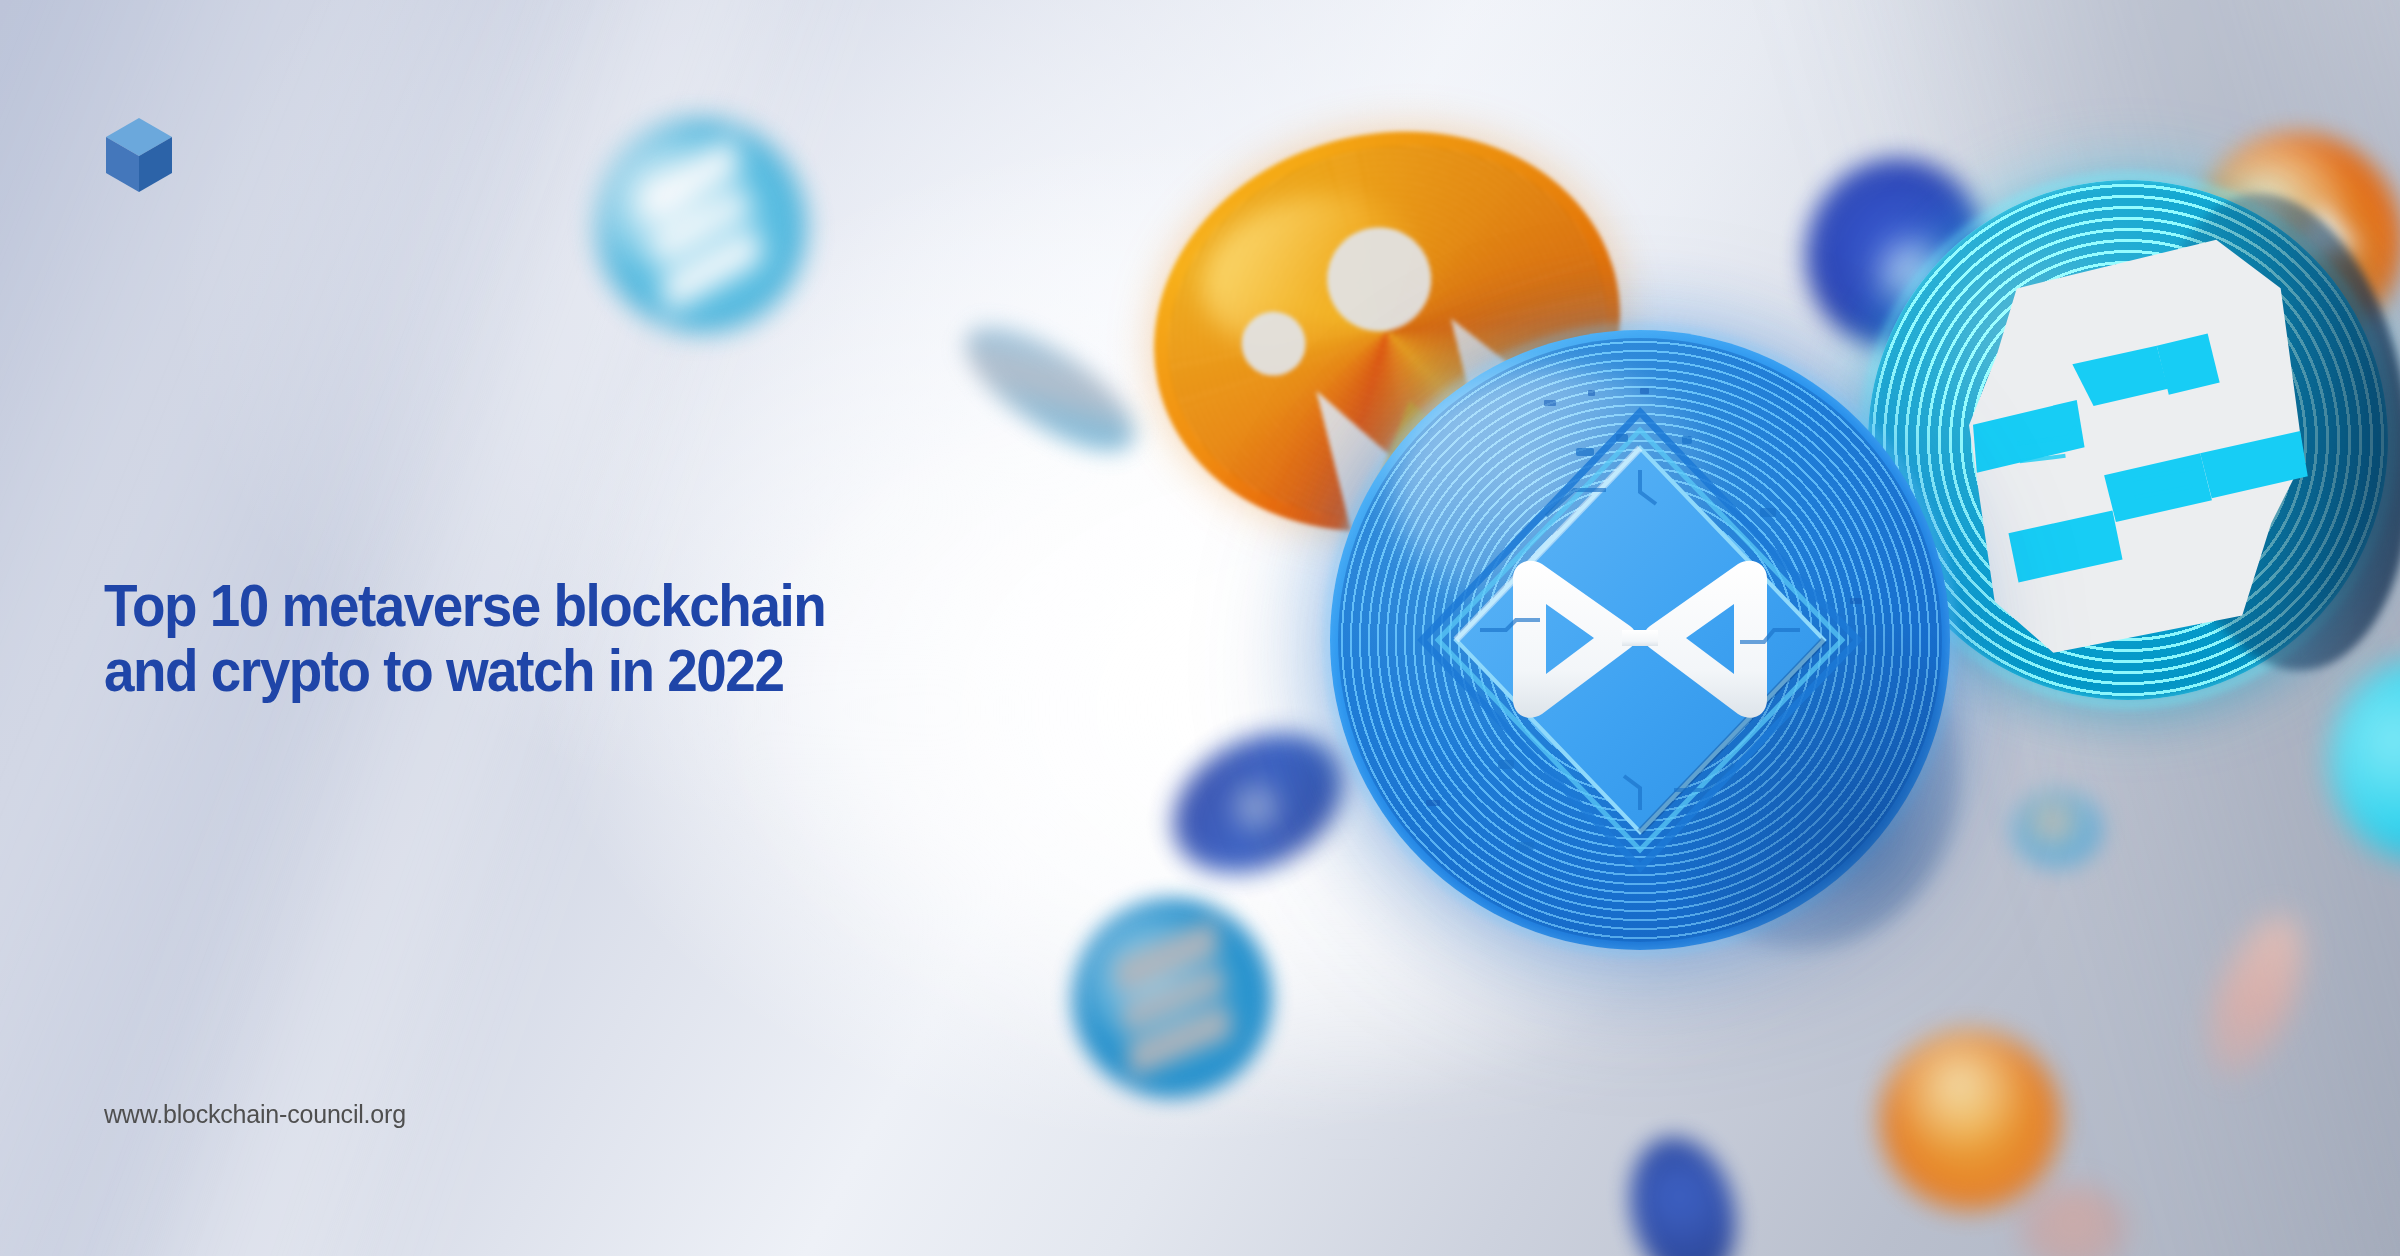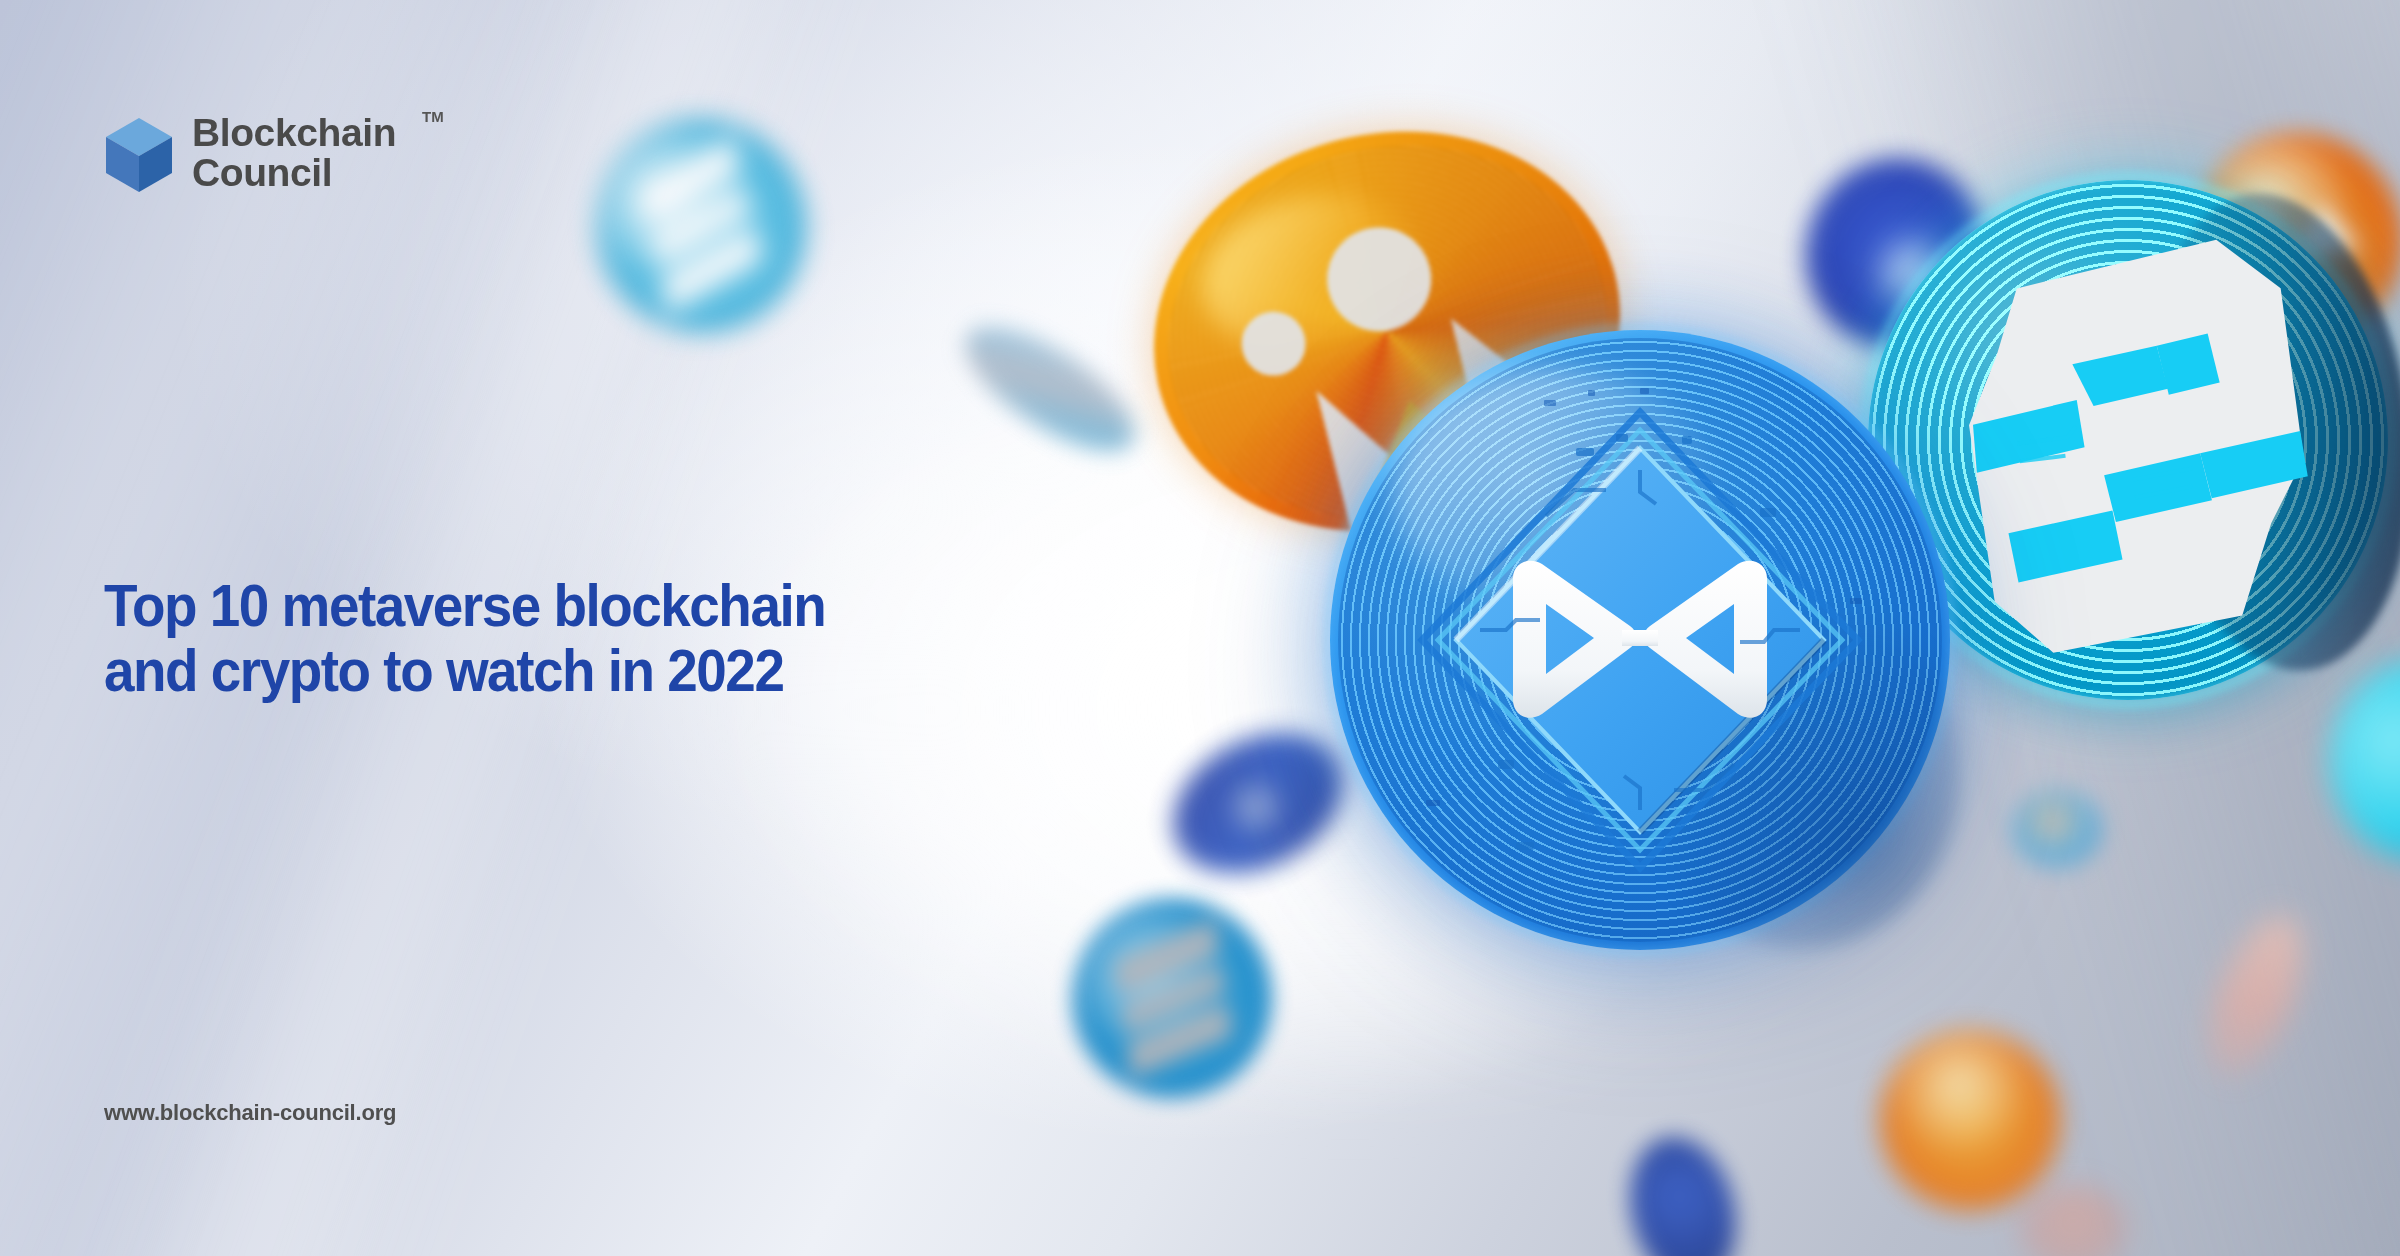--- a/index.html
+++ b/index.html
@@ -74,21 +74,21 @@
     font-size:59px; line-height:1.10;
     font-weight:800; letter-spacing:-1.6px;
     font-family:"Liberation Sans", sans-serif;
     transform:scaleX(.93); transform-origin:left center;
   }
   #headline .hl-line { display:block; white-space:nowrap; }
 
   
   #site-url {
     position:absolute; left:104px; top:1100px;
-    font-size:22px; font-weight:700; color:#4f4f4f;
+    font-size:25px; font-weight:400; color:#4f4f4f;
     letter-spacing:-.2px;
   }
 
   
   .coin { position:absolute; border-radius:50%; }
 
   
   .bcoin { position:absolute; border-radius:50%; }
 
   #bg-coin-teal-topleft {
@@ -460,25 +460,20 @@
   </div>
 
   <div id="logo-block">
     <div class="cube">
       <svg viewBox="0 0 70 78" width="70" height="78">
         <polygon points="35,2 68,21 35,40 2,21" fill="#6ba8dc"></polygon>
         <polygon points="2,21 35,40 35,76 2,57" fill="#4477bb"></polygon>
         <polygon points="68,21 35,40 35,76 68,57" fill="#2c63a8"></polygon>
       </svg>
     </div>
-    <div class="logo-wordmark">
-      <div class="logo-line">Blockchain</div>
-      <div class="logo-line">Council</div>
-      <span class="logo-tm">TM</span>
-    </div>
   </div>
 
   <h1 id="headline">
     <span class="hl-line">Top 10 metaverse blockchain</span>
     <span class="hl-line">and crypto to watch in 2022</span>
   </h1>
 
   <div id="site-url">www.blockchain-council.org</div>
 
 </div>

